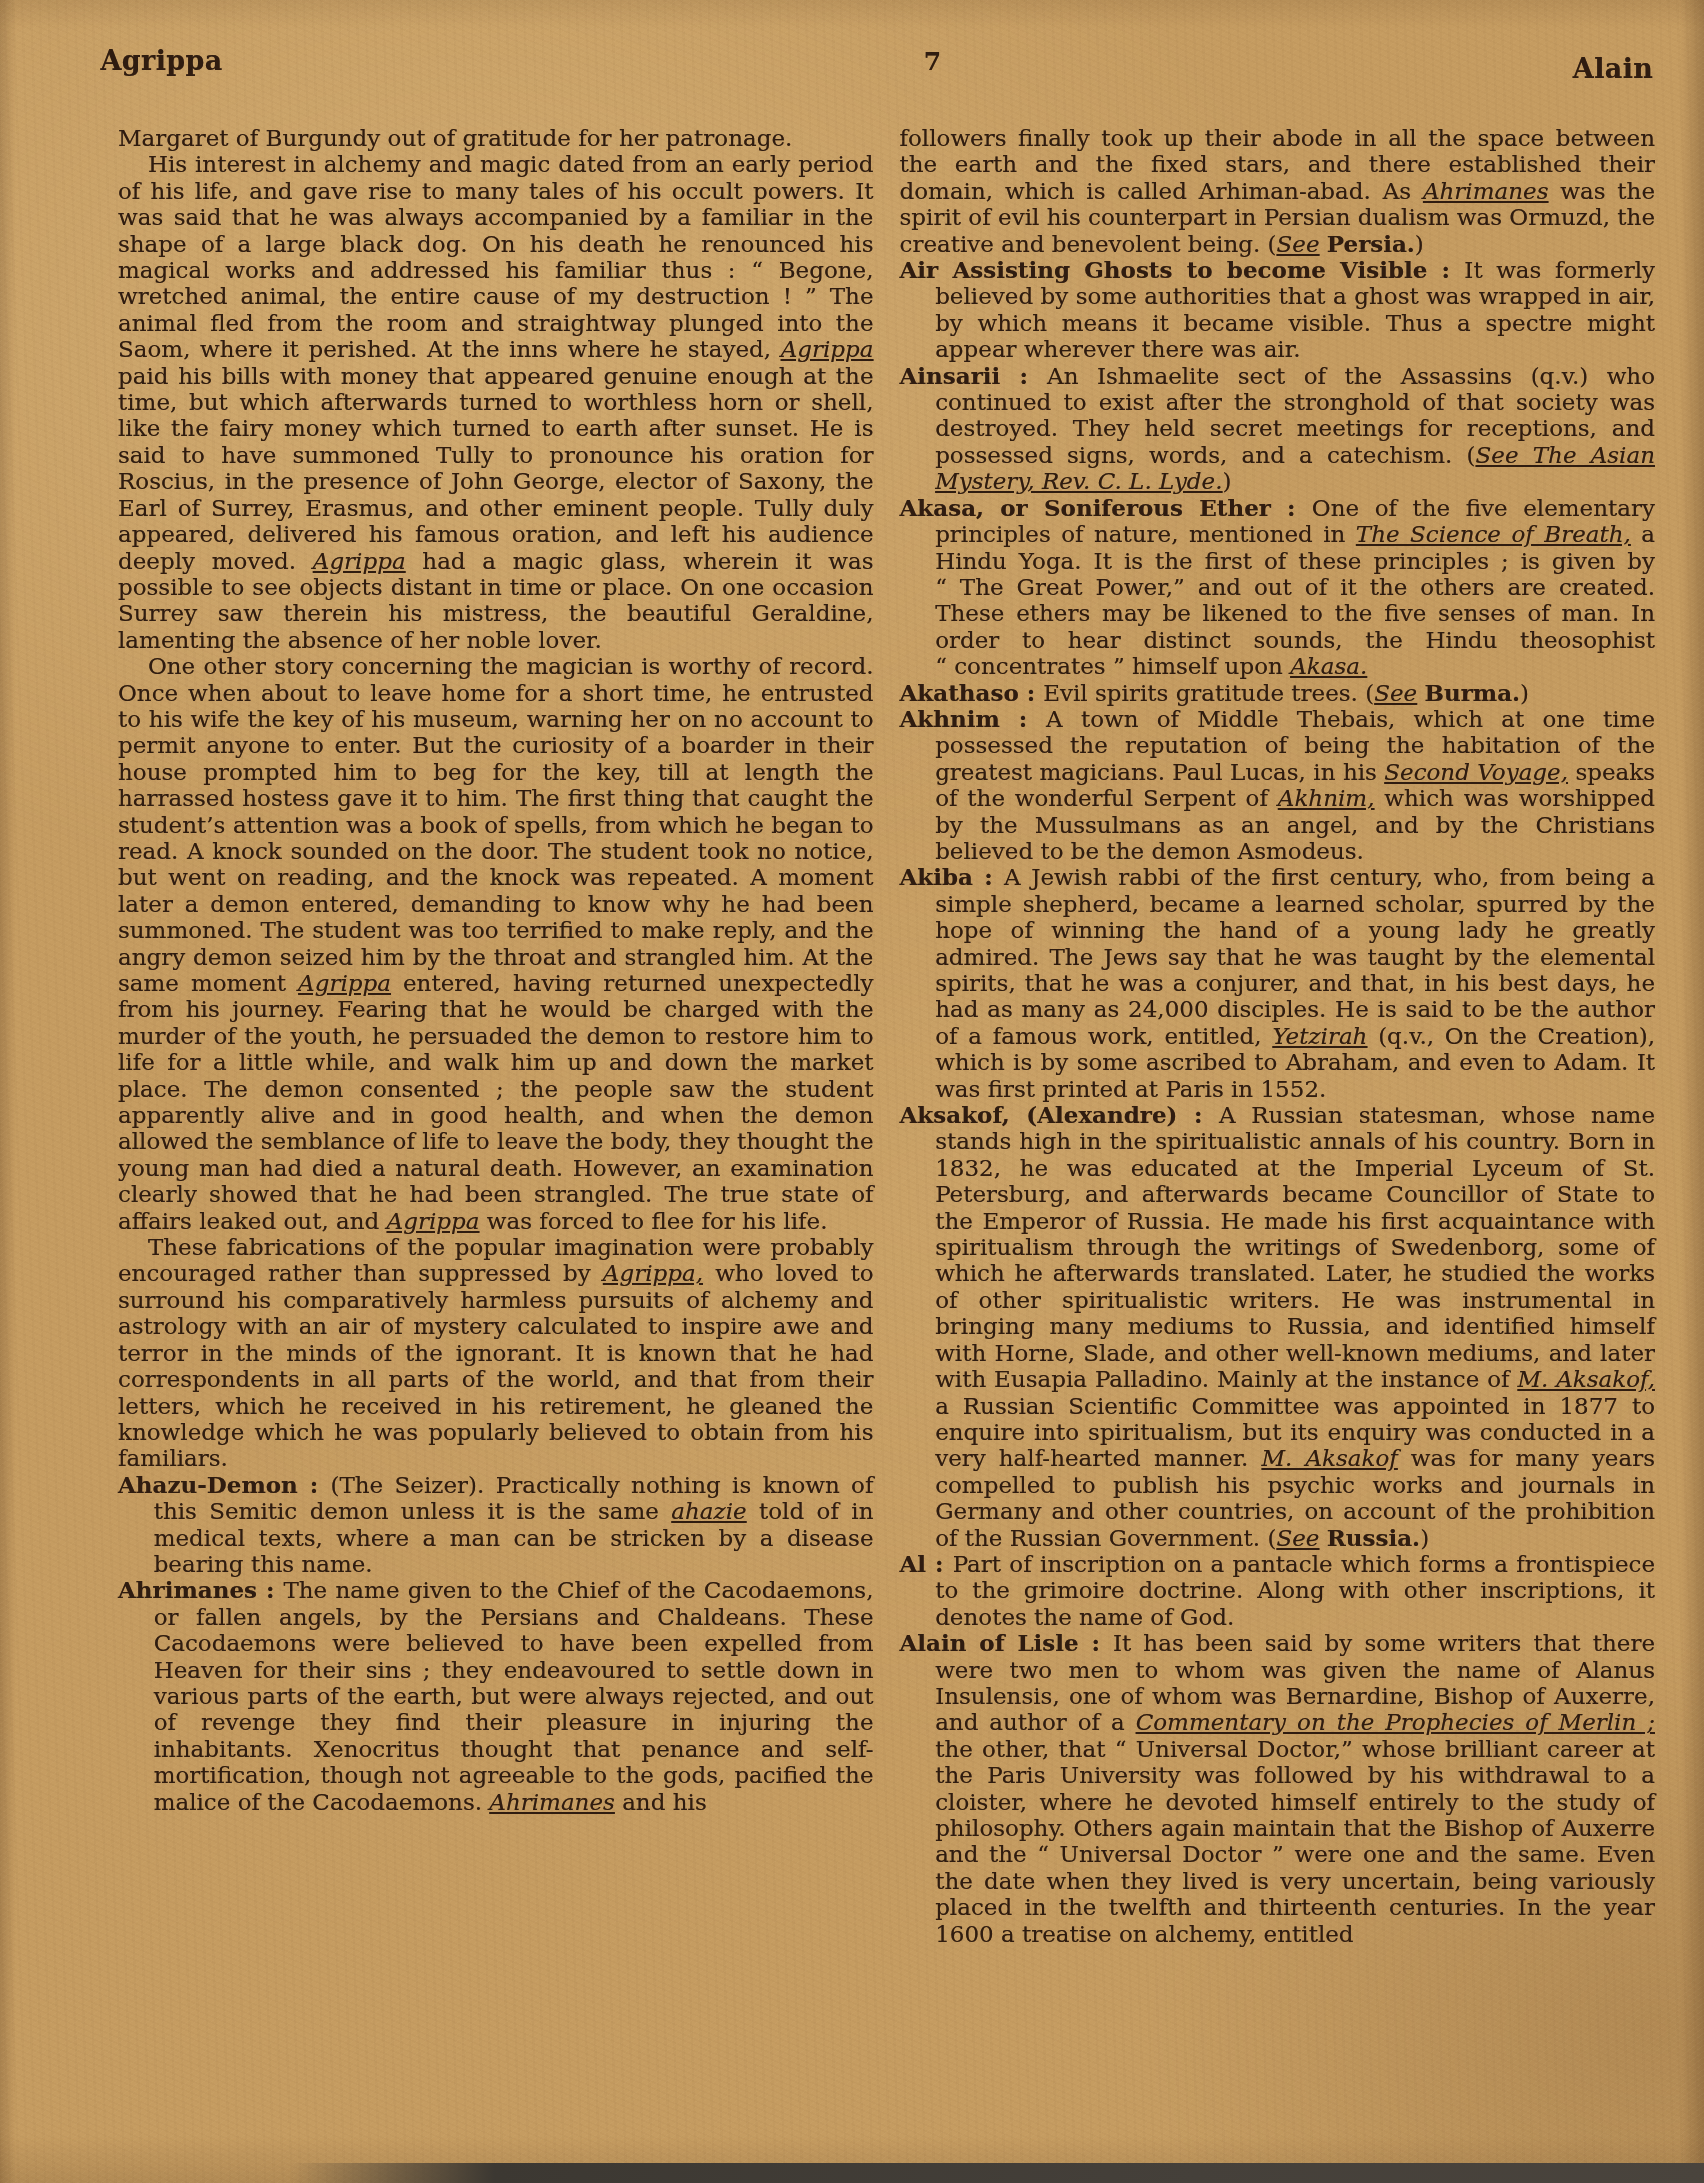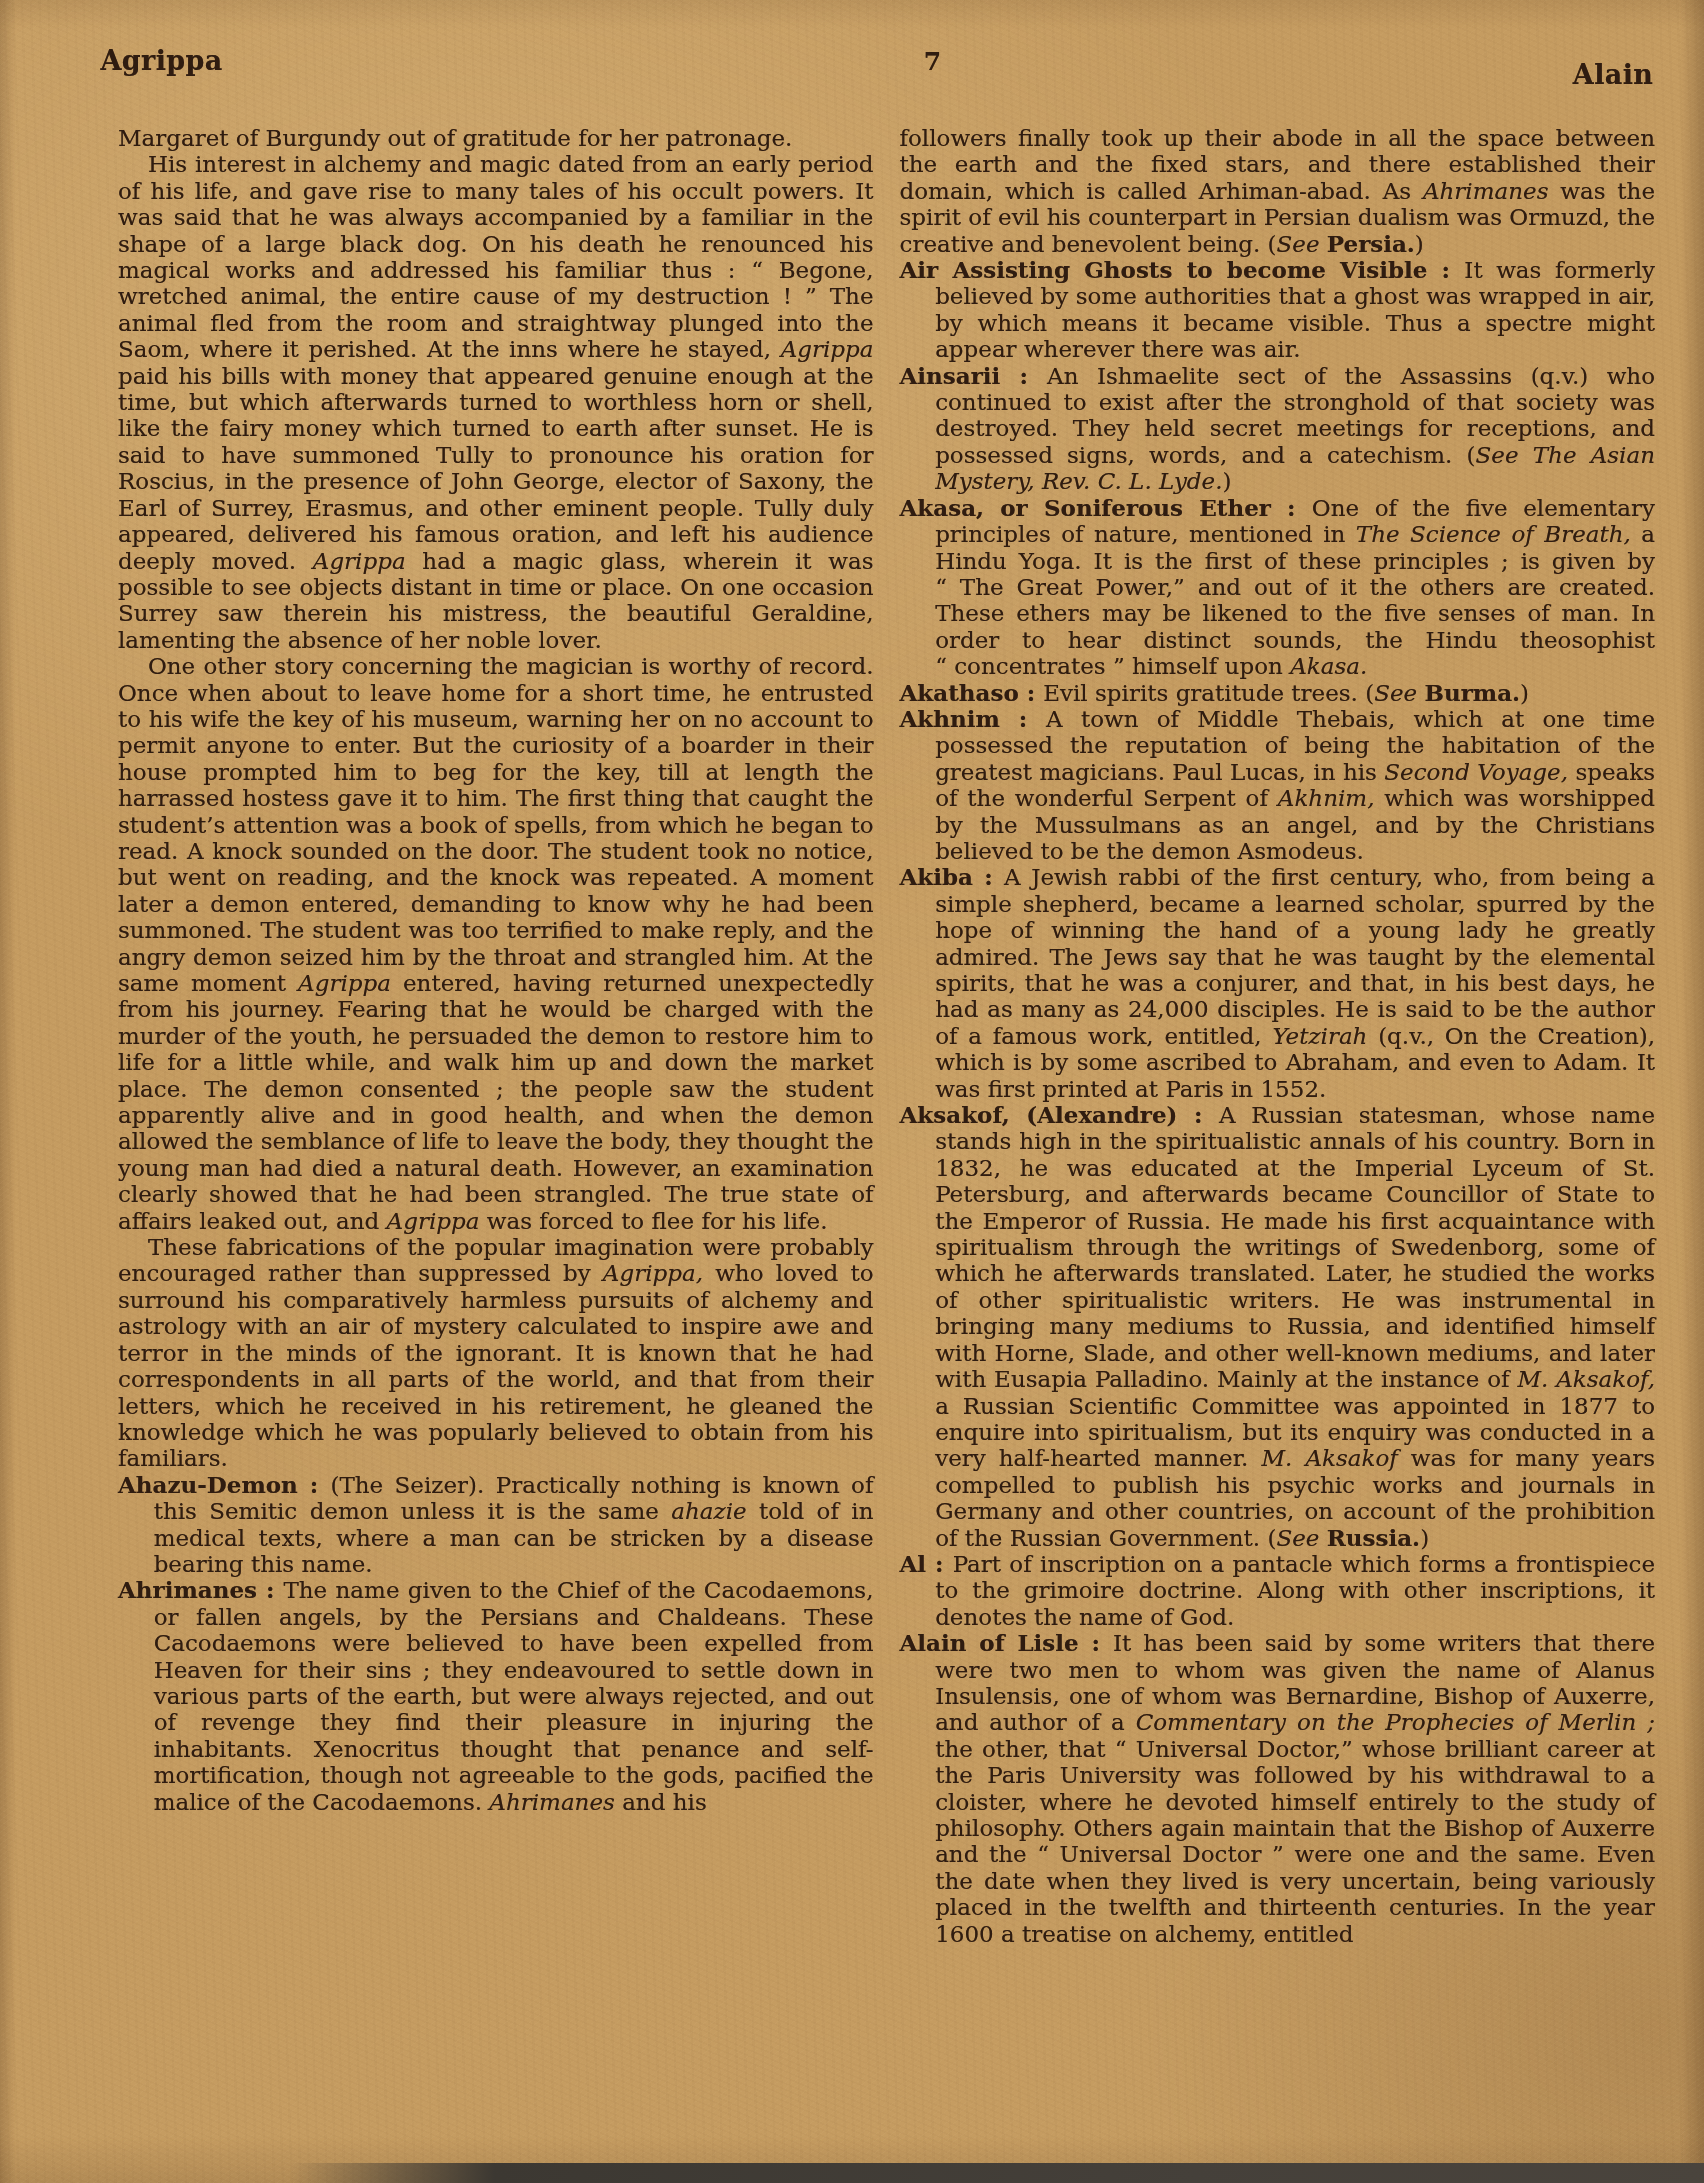--- a/index.html
+++ b/index.html
@@ -24,28 +24,28 @@
       repeating-linear-gradient(-37deg, rgba(236,208,158,0.05) 0 0.8px, rgba(236,208,158,0) 0.8px 4.8px),
       repeating-linear-gradient(88deg, rgba(100,66,33,0.03) 0 2.4px, rgba(100,66,33,0) 2.4px 8.8px);
   }
   .page {
     position: relative; z-index: 1; width: 100%; height: 100%;
     padding: 45px 50px 0 118px; box-sizing: border-box;
   }
   .header { position: relative; height: 35px; font-size: 27px; font-weight: bold; letter-spacing: 0.4px; }
   .header .hl { position: absolute; left: -17.6px; top: 0; }
   .header .hc { position: absolute; left: 53%; transform: translateX(-50%); top: 1.6px; font-size: 25px; }
-  .header .hr { position: absolute; right: 1.6px; top: 14px; }
+  .header .hr { position: absolute; right: 1.6px; top: 8px; }
   .columns { display: flex; gap: 26px; margin-top: 45px; }
   .col { flex: 1; font-size: 23px; line-height: 26.4px; text-align: justify; }
   .col p { margin: 0; }
   p.cont  { text-indent: 0; }
   p.para  { text-indent: 1.3em; }
   p.entry { padding-left: 1.55em; text-indent: -1.55em; }
-  .i { font-style: italic; }
+  .i { font-style: italic; text-decoration: underline; }
   .b { font-weight: bold; }
   .header, .col { text-shadow: 0 0 0.6px rgba(45,26,14,0.55); }
   .bottom-strip {
     position: absolute; left: 0; right: 0; bottom: 0; height: 20px; z-index: 2;
     background: linear-gradient(90deg,
       rgba(62,58,52,0) 17%, rgba(62,58,52,0.55) 23%,
       #3c3832 29%, #45403a 70%, #4a443d 100%);
   }
 </style>
 </head>

